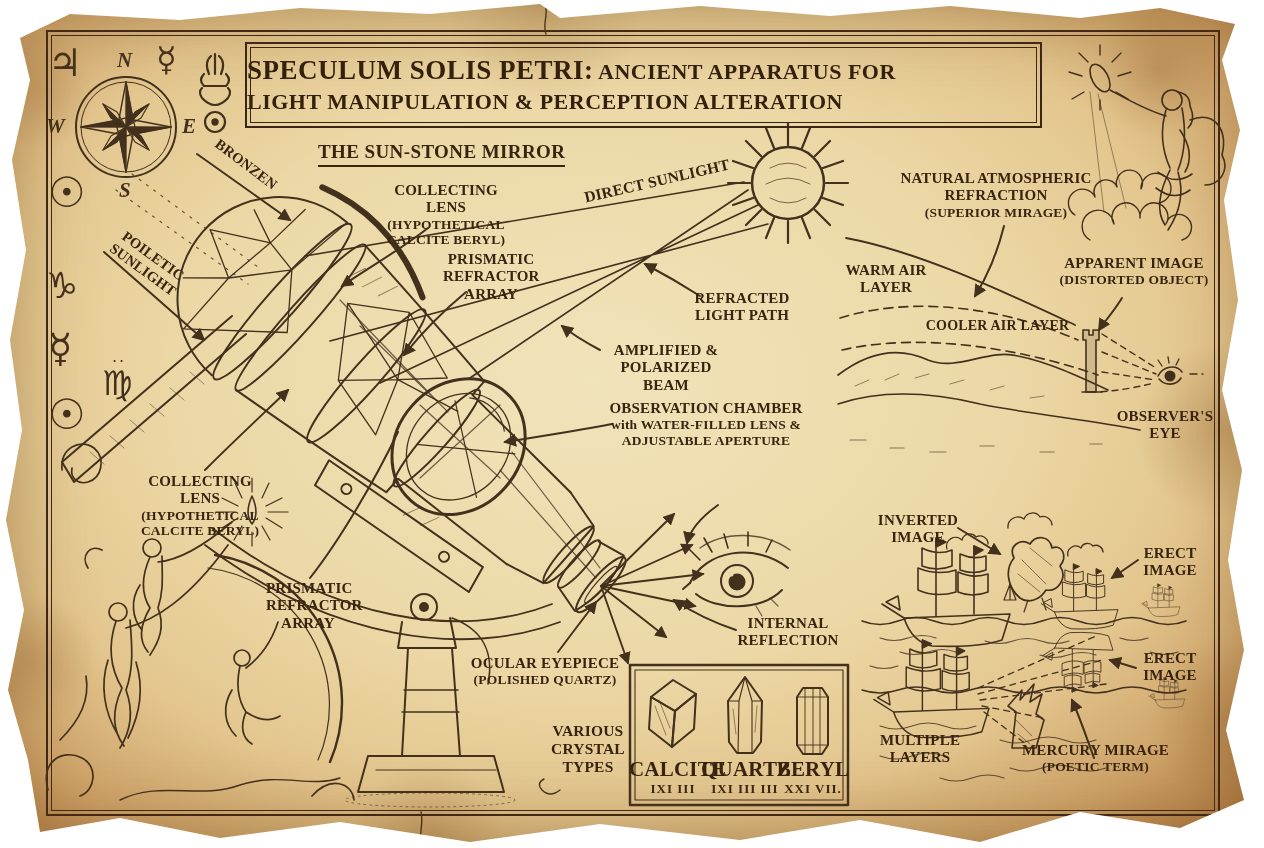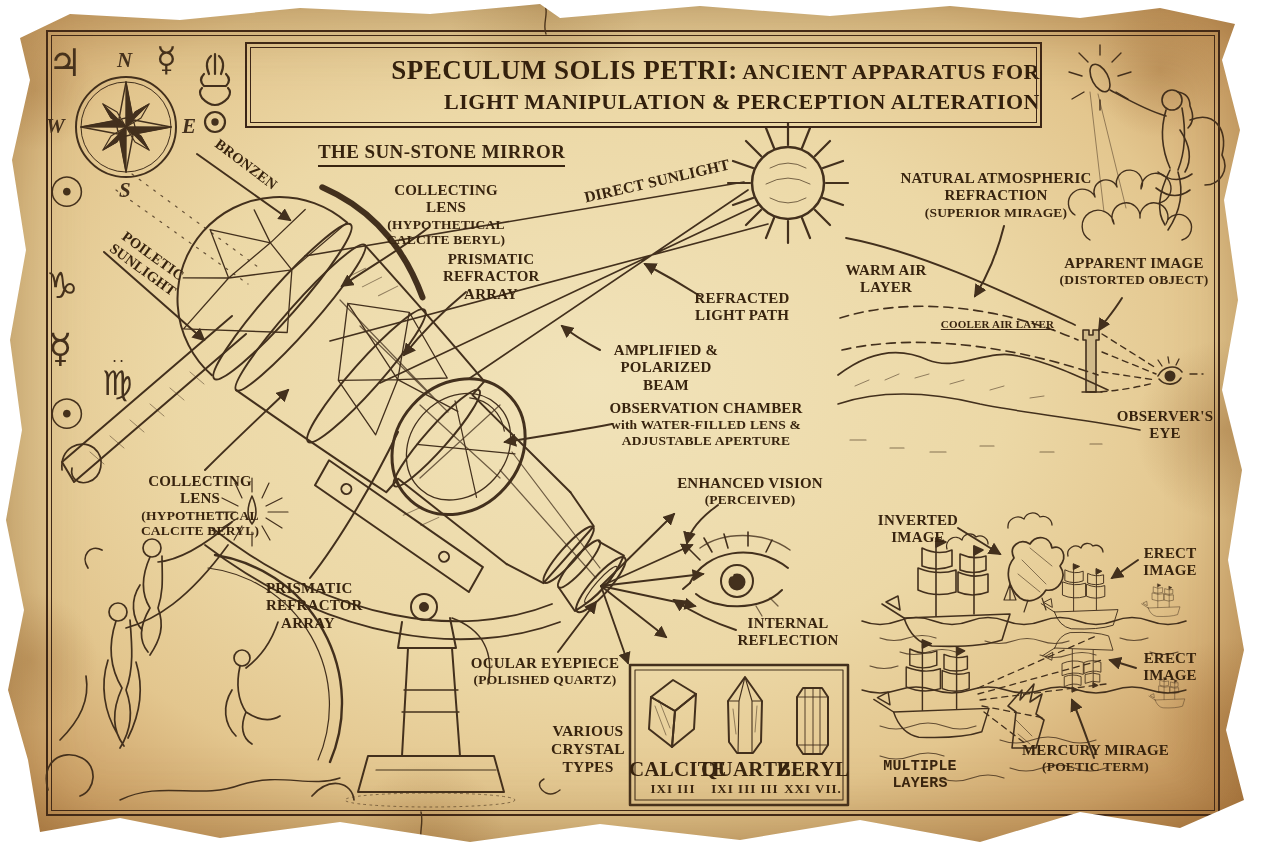--- a/index.html
+++ b/index.html
@@ -15,33 +15,33 @@
       radial-gradient(circle 130px at 545px 12px, rgba(150,104,44,.22), transparent 75%),
       radial-gradient(circle 80px at 35px 90px, rgba(142,90,36,.24), transparent 75%),
       radial-gradient(circle 100px at 430px 835px, rgba(142,90,36,.26), transparent 75%),
       radial-gradient(ellipse 920px 640px at 47% 45%, #f1e3ba 0%, #ecd8a6 45%, #e3c68e 68%, #cda268 85%, #b28048 96%, #9b6a36 100%);
     filter:drop-shadow(0 5px 10px rgba(0,0,0,.35));}
   #paper::after{content:"";position:absolute;inset:0;pointer-events:none;
     box-shadow:inset 0 0 70px 22px rgba(120,75,25,.38), inset 0 0 12px rgba(90,55,15,.35);}
   .frame{position:absolute;left:46px;top:30px;width:1170px;height:782px;border:2.5px solid #3b2517;}
   .frame::after{content:"";position:absolute;inset:3px;border:1.2px solid #3b2517;}
   .title-box{position:absolute;left:245px;top:42px;width:793px;height:82px;border:2px solid #3b2517;
-    display:flex;flex-direction:column;align-items:flex-end;justify-content:center;}
+    display:flex;flex-direction:column;align-items:flex-start;justify-content:center;}
   .title-box::after{content:"";position:absolute;inset:3px;border:1px solid #3b2517;}
   .t-line{color:#33200d;font-weight:700;letter-spacing:.5px;line-height:1.25;white-space:nowrap;}
   .t-main{font-size:27px;}
   .t-tail{font-size:22px;}
   svg{position:absolute;left:0;top:0;}
   .lbl{position:absolute;font-weight:700;font-size:15px;line-height:1.16;color:#38240f;
        text-align:center;letter-spacing:.2px;}
   .sub{display:block;font-size:13.5px;}
   .head{font-size:19px;white-space:nowrap;border-bottom:2px solid #38240f;padding-bottom:2px;letter-spacing:.4px;}
   .sym{position:absolute;color:#43301d;font-family:"DejaVu Sans",sans-serif;line-height:1;}
   .cdir{position:absolute;color:#43301d;font-style:italic;font-size:21px;font-weight:700;}
-  .small{font-size:11px;text-decoration:underline;}
+  .small{font-size:14px;}
   .crys-name{font-size:21px;}
   .crys-code{display:block;font-size:13px;letter-spacing:1px;}
 </style>
 </head>
 <body>
 
 <div id="stage">
  <div id="paper">
   <div class="frame"></div>
 
@@ -312,36 +312,35 @@
 
   <div class="lbl head" style="left:318px;top:141px;">THE SUN-STONE MIRROR</div>
   <div class="lbl" style="left:196px;top:156px;width:100px;transform:rotate(37deg);font-size:14.5px;">BRONZEN</div>
   <div class="lbl" style="left:96px;top:246px;width:104px;transform:rotate(36deg);font-size:14.5px;"><span>POILETIC</span><br><span>SUNLIGHT</span></div>
   <div class="lbl" style="left:557px;top:172px;width:200px;transform:rotate(-13deg);font-size:15.5px;">DIRECT SUNLIGHT</div>
   <div class="lbl" style="left:375px;top:182px;width:142px;"><span>COLLECTING LENS</span><span class="sub">(HYPOTHETICAL CALCITE BERYL)</span></div>
   <div class="lbl" style="left:443px;top:251px;width:96px;">PRISMATIC REFRACTOR ARRAY</div>
   <div class="lbl" style="left:676px;top:290px;width:96px;margin-left:18px;">REFRACTED LIGHT PATH</div>
   <div class="lbl" style="left:596px;top:342px;width:140px;">AMPLIFIED &amp; POLARIZED BEAM</div>
   <div class="lbl" style="left:608px;top:400px;width:196px;"><span>OBSERVATION CHAMBER</span><span class="sub">with WATER-FILLED LENS &amp;</span><span class="sub">ADJUSTABLE APERTURE</span></div>
-  <div class="lbl" style="left:675px;top:475px;width:150px;"><span>ENHANCED VISION</span><span class="sub">(PERCEIVED)</span></div>
   <div class="lbl" style="left:128px;top:473px;width:144px;"><span>COLLECTING LENS</span><span class="sub">(HYPOTHETICAL CALCITE BERYL)</span></div>
   <div class="lbl" style="left:266px;top:580px;width:84px;">PRISMATIC REFRACTOR ARRAY</div>
   <div class="lbl" style="left:733px;top:615px;width:110px;">INTERNAL REFLECTION</div>
   <div class="lbl" style="left:470px;top:655px;width:150px;"><span>OCULAR EYEPIECE</span><span class="sub">(POLISHED QUARTZ)</span></div>
 
   <div class="lbl" style="left:885px;top:170px;width:222px;"><span>NATURAL ATMOSPHERIC REFRACTION</span><span class="sub">(SUPERIOR MIRAGE)</span></div>
   <div class="lbl" style="left:842px;top:262px;width:88px;">WARM AIR LAYER</div>
   <div class="lbl" style="left:1058px;top:255px;width:152px;"><span>APPARENT IMAGE</span><span class="sub">(DISTORTED OBJECT)</span></div>
   <div class="lbl small" style="left:925px;top:318px;width:145px;">COOLER AIR LAYER</div>
   <div class="lbl" style="left:1110px;top:408px;width:110px;">OBSERVER'S EYE</div>
 
   <div class="lbl" style="left:868px;top:512px;width:100px;">INVERTED IMAGE</div>
   <div class="lbl" style="left:1128px;top:545px;width:84px;">ERECT IMAGE</div>
   <div class="lbl" style="left:1128px;top:650px;width:84px;">ERECT IMAGE</div>
-  <div class="lbl" style="left:870px;top:758px;width:100px;font-family:Liberation Mono, monospace;">MULTIPLE LAYERS</div>
+  <div class="lbl" style="left:870px;top:732px;width:100px;">MULTIPLE LAYERS</div>
   <div class="lbl" style="left:1008px;top:742px;width:175px;"><span>MERCURY MIRAGE</span><span class="sub">(POETIC TERM)</span></div>
 
   <div class="lbl" style="left:543px;top:722px;width:90px;font-size:15.5px;">VARIOUS CRYSTAL TYPES</div>
   <div class="lbl" style="left:629px;top:757px;width:88px;"><span class="crys-name">CALCITE</span><span class="crys-code">IXI III</span></div>
   <div class="lbl" style="left:701px;top:757px;width:88px;"><span class="crys-name">QUARTZ</span><span class="crys-code">IXI III III</span></div>
   <div class="lbl" style="left:770px;top:757px;width:86px;"><span class="crys-name">BERYL</span><span class="crys-code">XXI VII.</span></div>
 
  </div>
 </div>
 

